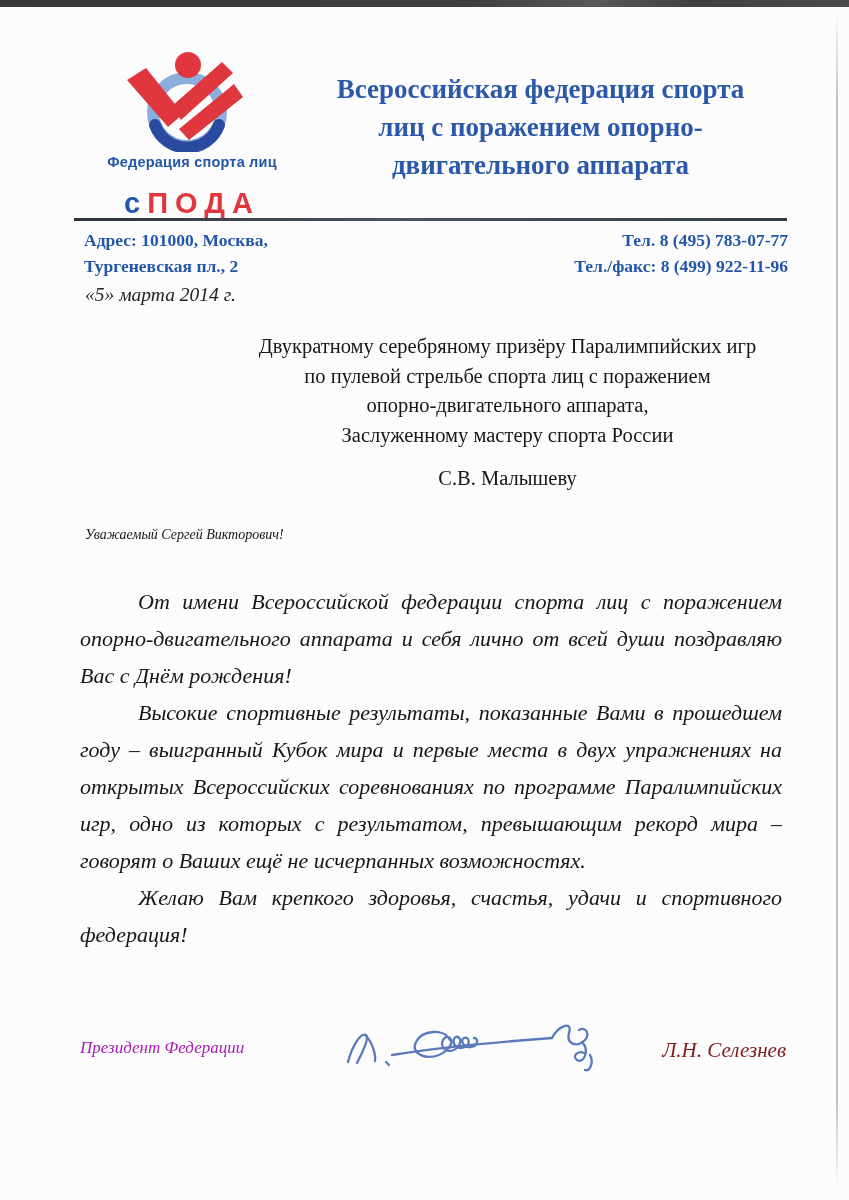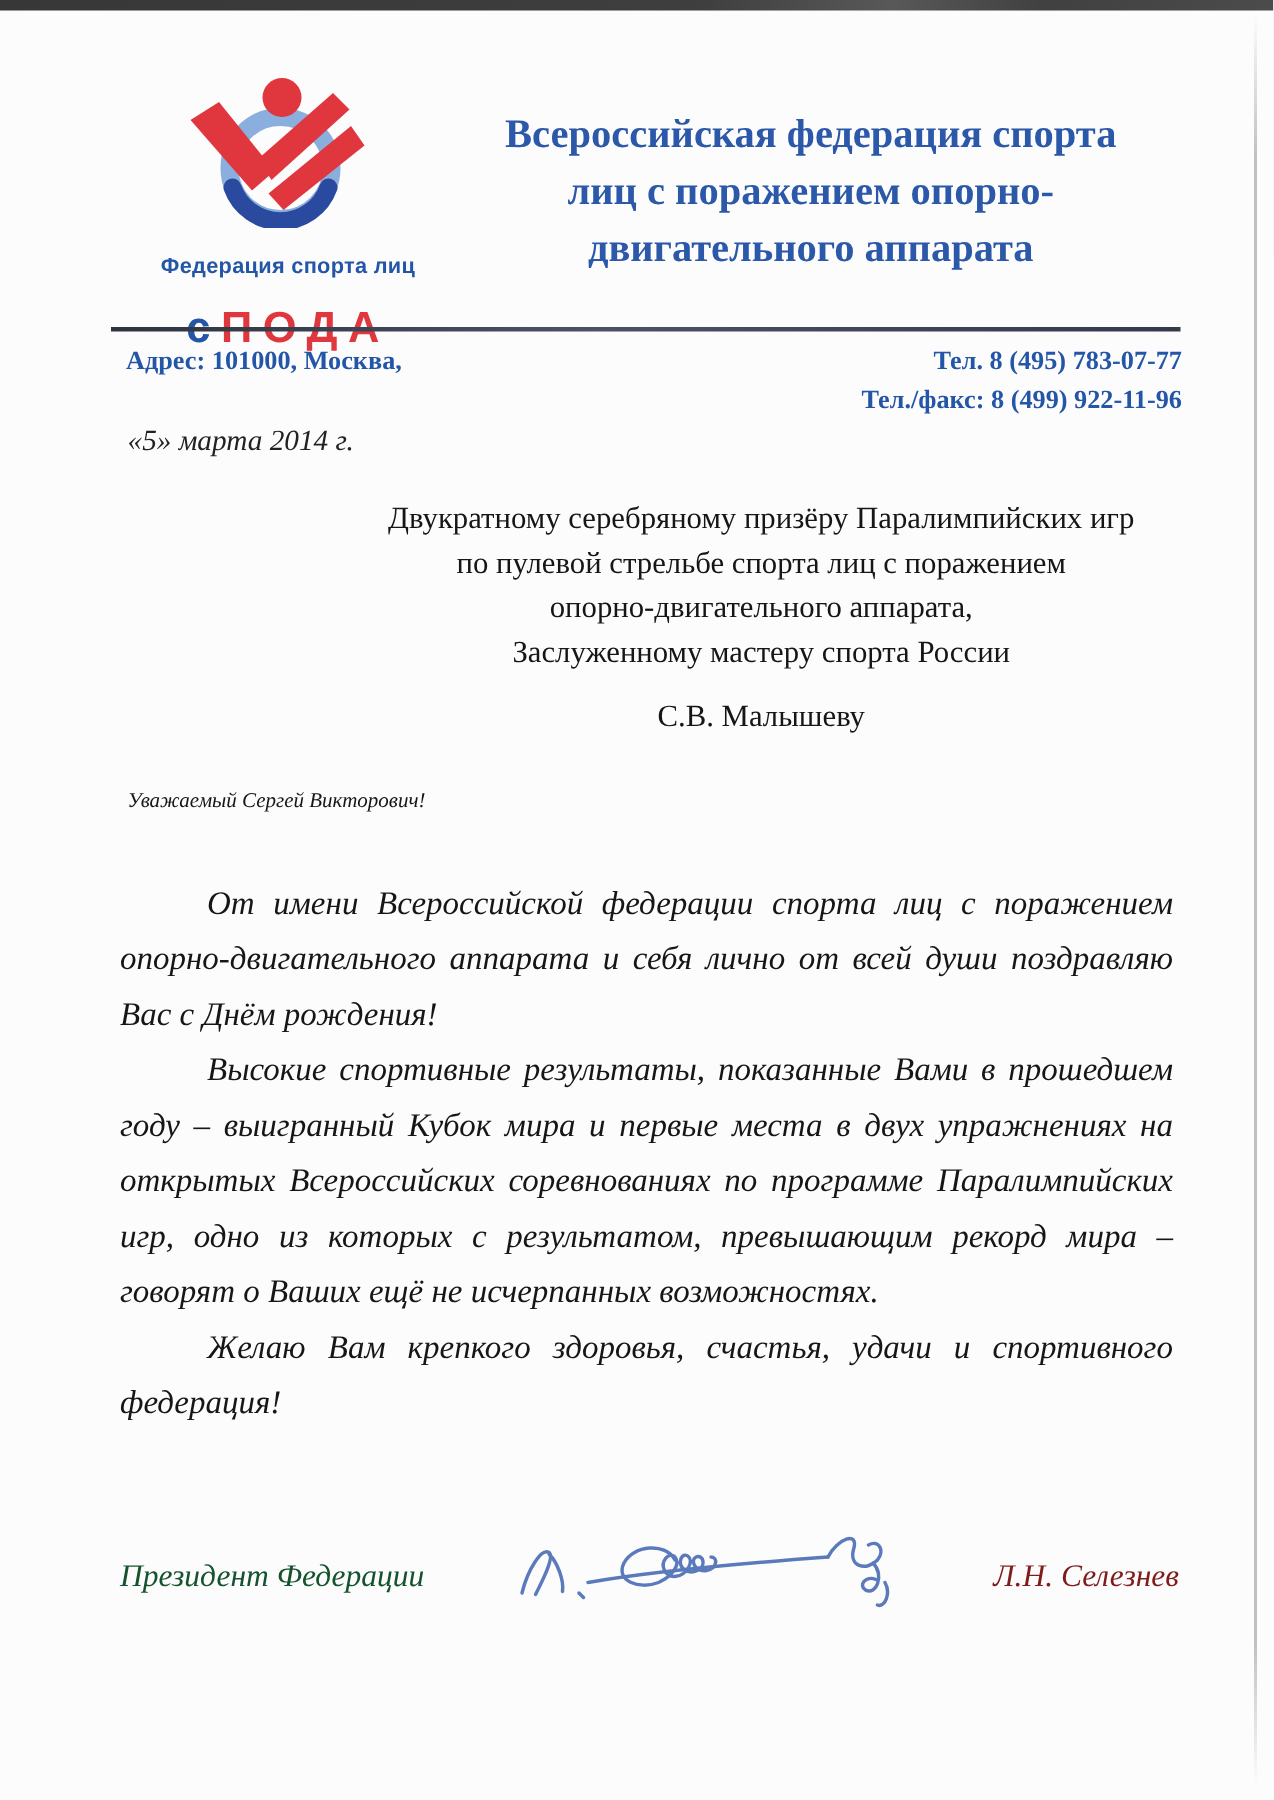--- a/index.html
+++ b/index.html
@@ -25,21 +25,21 @@
     position:absolute;top:10px;right:11px;width:2px;height:1180px;
     background:linear-gradient(180deg,rgba(120,120,120,0) 0%,rgba(120,120,120,.45) 8%,rgba(120,120,120,.45) 92%,rgba(120,120,120,0) 100%);
   }
   
   .logo{
     position:absolute;left:92px;top:50px;width:200px;
     text-align:center;
   }
   .logo-figure{display:block;margin:0 auto;}
   .logo-caption{
-    margin-top:18px;
+    margin-top:2px;
     font-family:"Liberation Sans", sans-serif;
     font-weight:bold;font-size:14.5px;letter-spacing:.2px;
     color:#2456a8;
   }
   .logo-acronym{
     margin-top:17px;
     font-family:"Liberation Sans", sans-serif;
     font-weight:bold;font-size:29px;letter-spacing:7px;
     color:#e0373f;
   }
@@ -83,21 +83,21 @@
     color:#161616;
     text-align:justify;
   }
   .body-text p{margin:0;text-indent:58px;}
   
   .sign-row{
     position:absolute;left:80px;top:1000px;width:706px;height:110px;
   }
   .sign-position{
     position:absolute;left:0;top:38px;
-    font-style:italic;font-size:21px;color:#14532d;
+    font-style:italic;font-size:17px;color:#a21caf;
   }
   .sign-image{position:absolute;left:248px;top:0;}
   .sign-name{
     position:absolute;right:0;top:38px;
     font-style:italic;font-size:21px;color:#7f1d1d;
   }
 </style>
 </head>
 <body>
 
@@ -125,20 +125,21 @@
     <div>Всероссийская федерация спорта</div>
     <div>лиц с поражением опорно-</div>
     <div>двигательного аппарата</div>
   </div>
 
   <div class="head-rule"></div>
 
   <div class="contact-row">
     <div class="contact-left">
       <div>Адрес: 101000, Москва,</div>
+      <div>Тургеневская пл., 2</div>
     </div>
     <div class="contact-right">
       <div>Тел. 8 (495) 783-07-77</div>
       <div>Тел./факс: 8 (499) 922-11-96</div>
     </div>
   </div>
 
   <div class="date-line">«5» марта 2014 г.</div>
 
   <div class="addressee">

